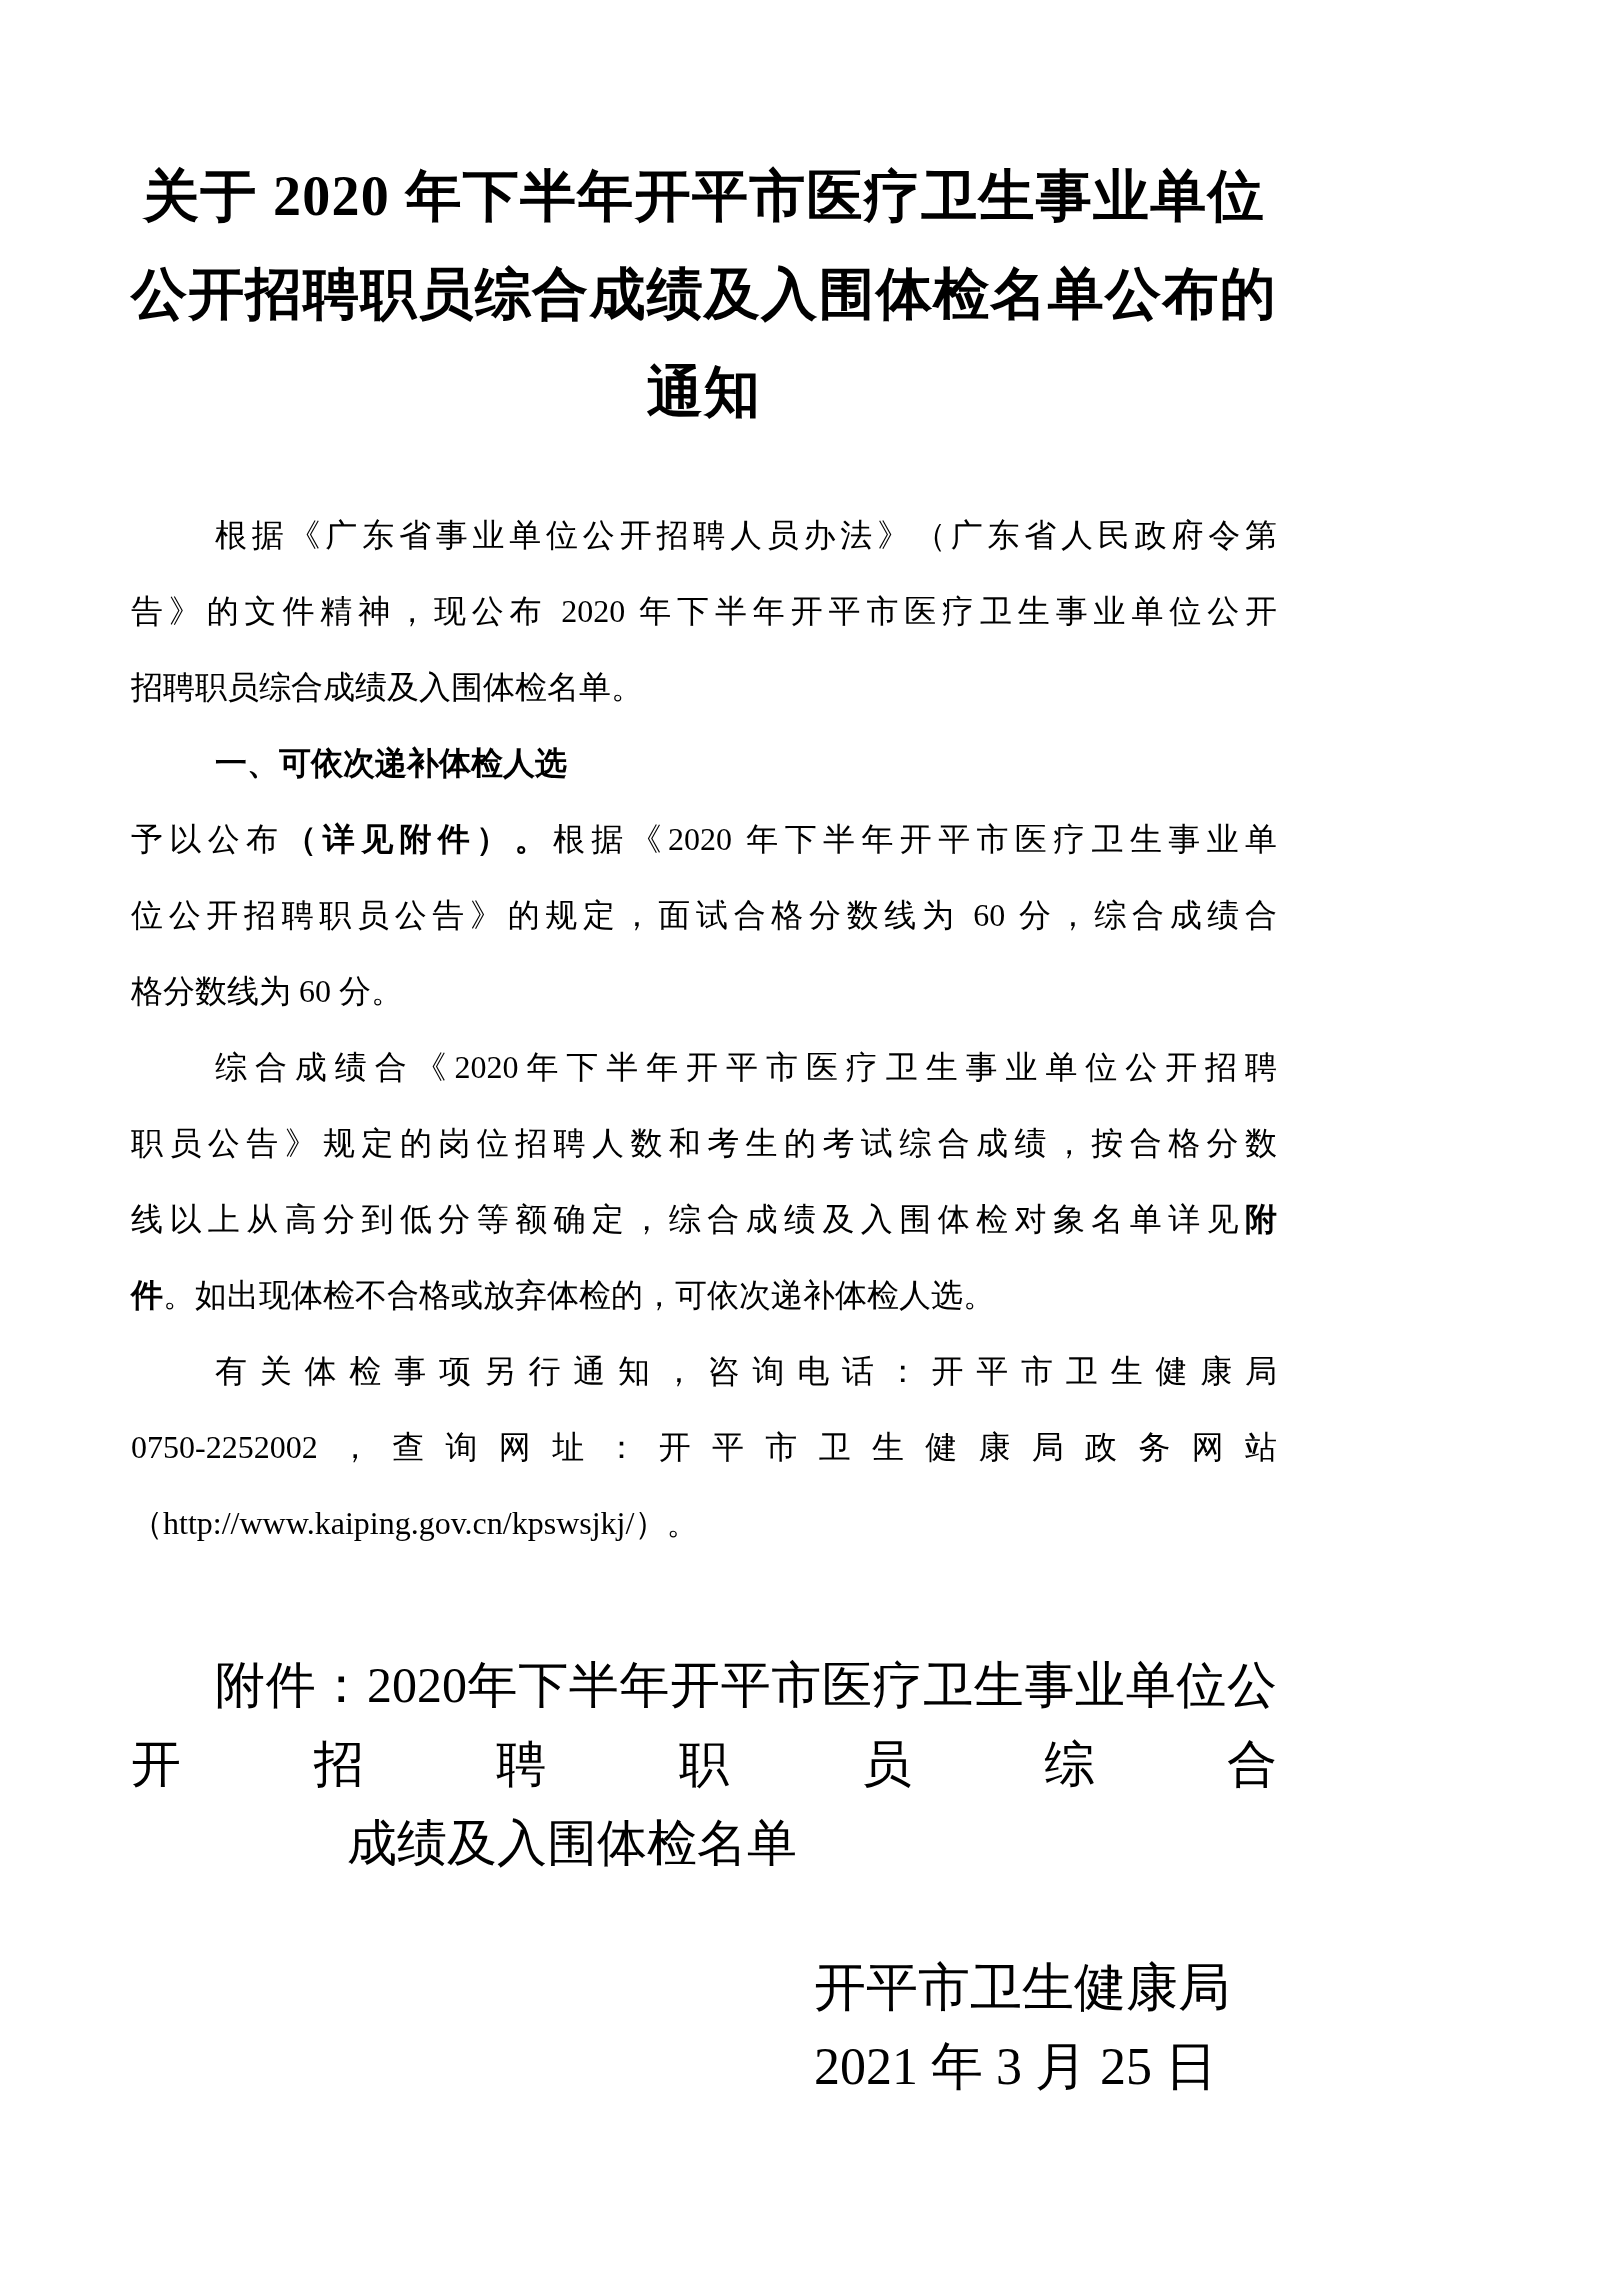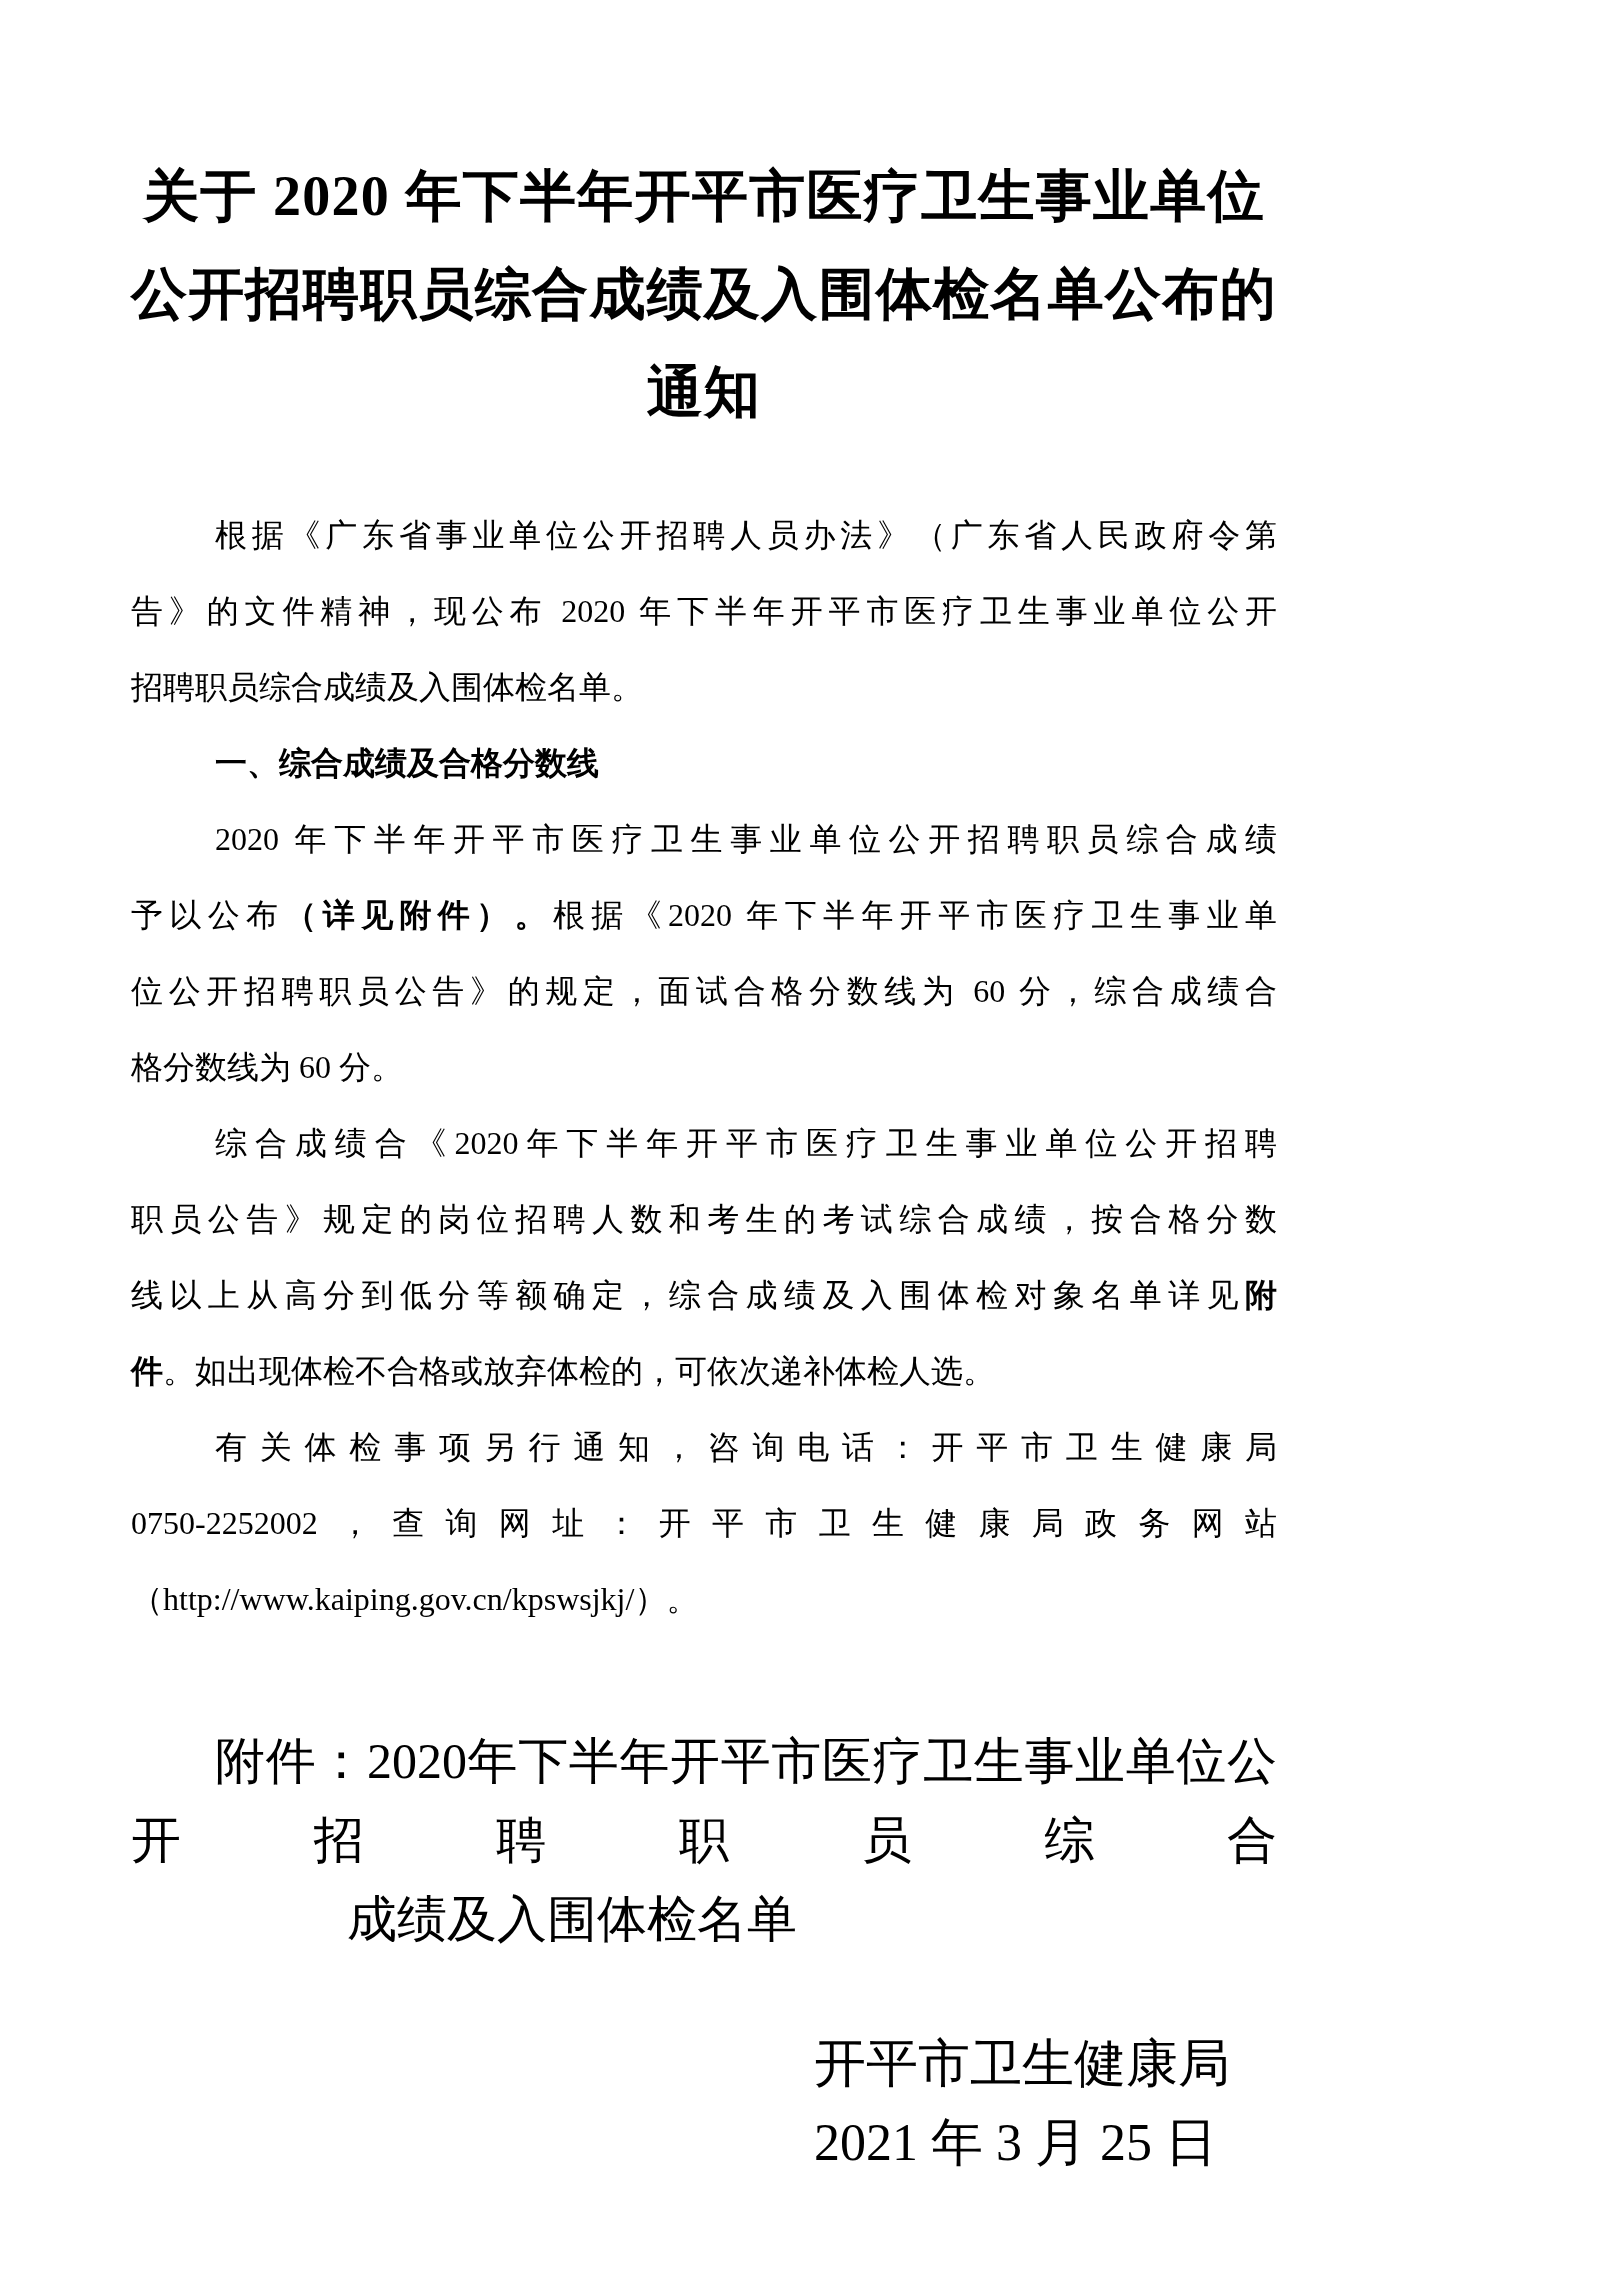--- a/index.html
+++ b/index.html
@@ -85,24 +85,23 @@
   </div>
 
   <div class="doc-body">
 
     <div>
       <div class="line j ind">根据《广东省事业单位公开招聘人员办法》（广东省人民政府令第</div>
       <div class="line j">告》的文件精神，现公布 2020 年下半年开平市医疗卫生事业单位公开</div>
       <div class="line l">招聘职员综合成绩及入围体检名单。</div>
     </div>
 
-    <div class="line heading">一、综合成绩及合格分数线</div>
+    <div class="line heading">一、可依次递补体检人选</div>
 
     <div>
-      <div class="line j ind">2020 年下半年开平市医疗卫生事业单位公开招聘职员综合成绩</div>
       <div class="line j"><span>予以公布</span><span class="b">（详见附件）。</span><span>根据《2020 年下半年开平市医疗卫生事业单</span></div>
       <div class="line j">位公开招聘职员公告》的规定，面试合格分数线为 60 分，综合成绩合</div>
       <div class="line l">格分数线为 60 分。</div>
     </div>
 
 
     <div>
       <div class="line j ind">综合成绩合《2020年下半年开平市医疗卫生事业单位公开招聘</div>
       <div class="line j">职员公告》规定的岗位招聘人数和考生的考试综合成绩，按合格分数</div>
       <div class="line j"><span>线以上从高分到低分等额确定，综合成绩及入围体检对象名单详见</span><span class="b">附</span></div>

